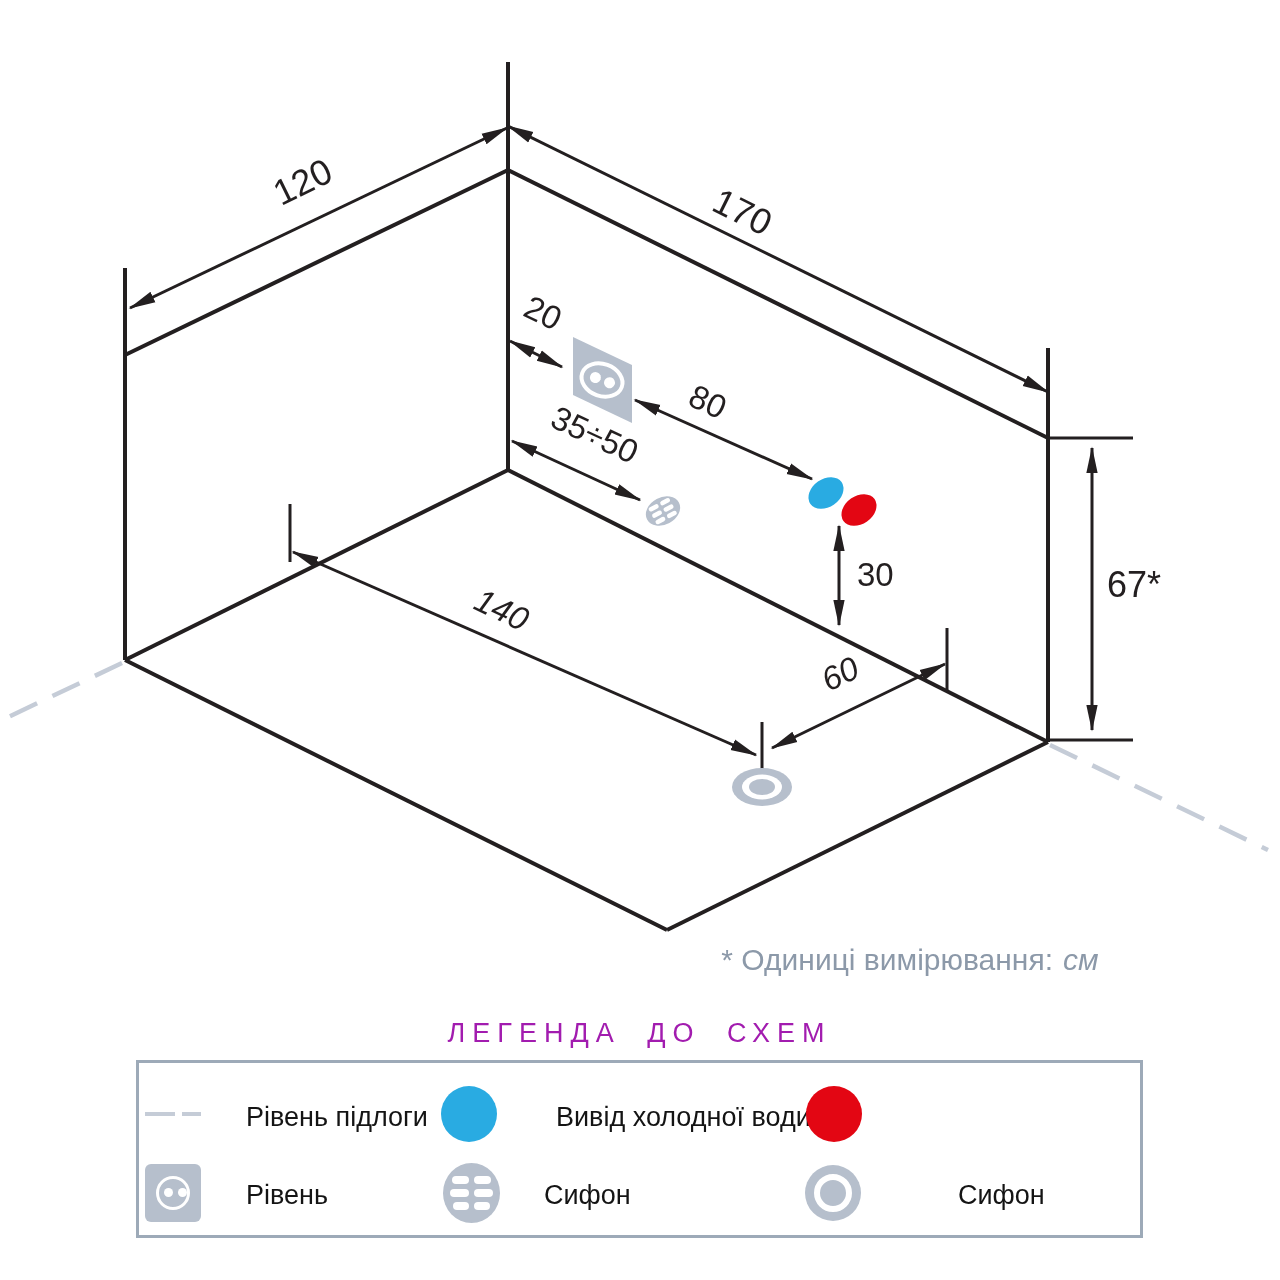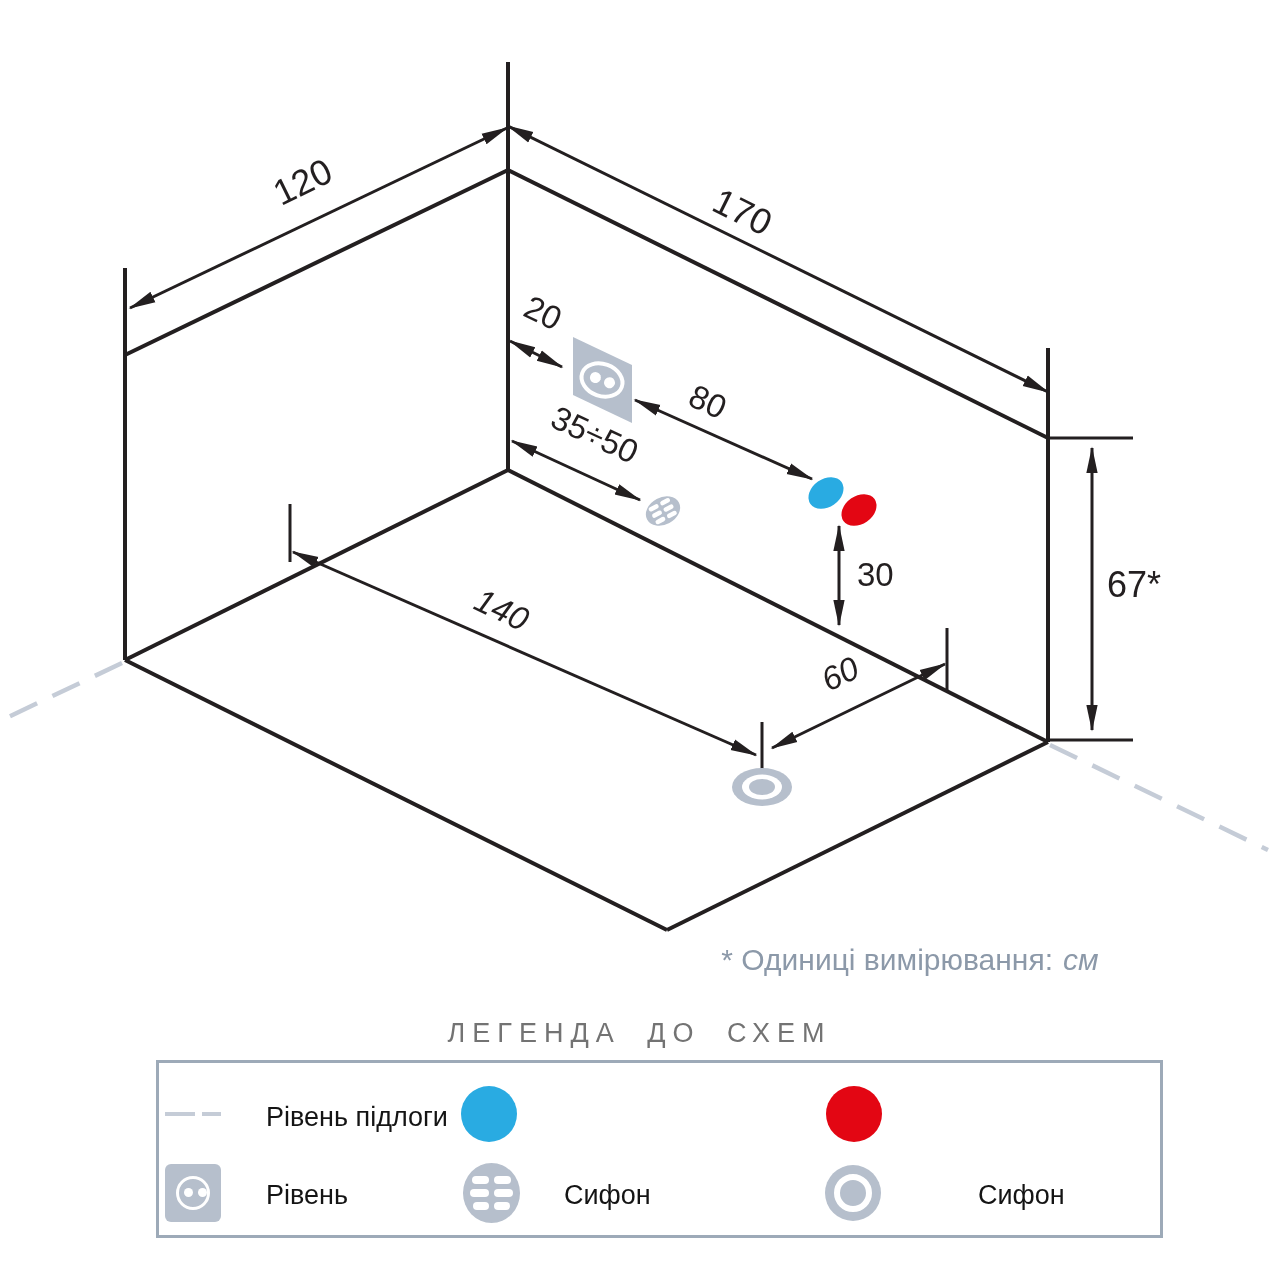--- a/index.html
+++ b/index.html
@@ -14,23 +14,23 @@
        marker-start:url(#ah);marker-end:url(#ah);}
   .dash{stroke:#c5ccd7;stroke-width:4.5;stroke-dasharray:30 17;fill:none;}
   .dimtext{fill:#231f20;font-size:33px;font-family:"Liberation Sans",sans-serif;}
   .dimtext.lg{font-size:36px;}
   .dimtext.it{font-style:italic;}
   .muted{fill:#8c99a9;}
   .icon-gray{fill:#b6bfcc;}
 
   
   .legend-title{position:absolute;left:136px;top:1018px;width:1007px;text-align:center;
-    color:#737373;font-size:27px;letter-spacing:7px;word-spacing:12px;}
+    color:#a21caf;font-size:27px;letter-spacing:7px;word-spacing:12px;}
   .legend-box{position:absolute;left:136px;top:1060px;width:1001px;height:172px;
-    border:3px solid #9daab8;background:#ffffff;margin-left:20px;}
+    border:3px solid #9daab8;background:#ffffff;}
   .legend-box .cell{position:absolute;transform:translateY(-50%);}
   .legend-label{color:#141414;font-size:27px;white-space:nowrap;}
   .dot{width:56px;height:56px;border-radius:50%;}
   .dash-swatch{display:flex;gap:7px;align-items:center;}
   .dash-swatch i{display:block;height:4px;background:#c5ccd7;}
   .sock{width:56px;height:58px;border-radius:6px;background:#b6bfcc;position:relative;}
   .sock .ring{position:absolute;left:11px;top:12px;width:28px;height:28px;border:3px solid #fff;border-radius:50%;}
   .sock .p1,.sock .p2{position:absolute;top:24px;width:9px;height:9px;background:#fff;border-radius:50%;}
   .sock .p1{left:19px;} .sock .p2{left:33px;}
   .drain{width:57px;height:60px;border-radius:50%;background:#b6bfcc;position:relative;}
@@ -142,20 +142,21 @@
       <span class="dash-swatch">
           <i style="width:30px;"></i>
           <i style="width:19px;"></i>
         </span>
     </div>
     <div class="cell legend-label" style="left:107px;top:54px;">Рівень підлоги</div>
 
     <div class="cell" style="left:302px;top:51px;">
       <span class="dot" style="display:block;background:#29abe2;"></span>
     </div>
+    <div class="cell legend-label" style="left:417px;top:54px;">Вивід холодної води</div>
 
     <div class="cell" style="left:667px;top:51px;">
       <span class="dot" style="display:block;background:#e30613;"></span>
     </div>
 
     <div class="cell" style="left:6px;top:130px;">
       <span class="sock" style="display:block;">
         <span class="ring"></span>
           <span class="p1"></span>
           <span class="p2"></span>

